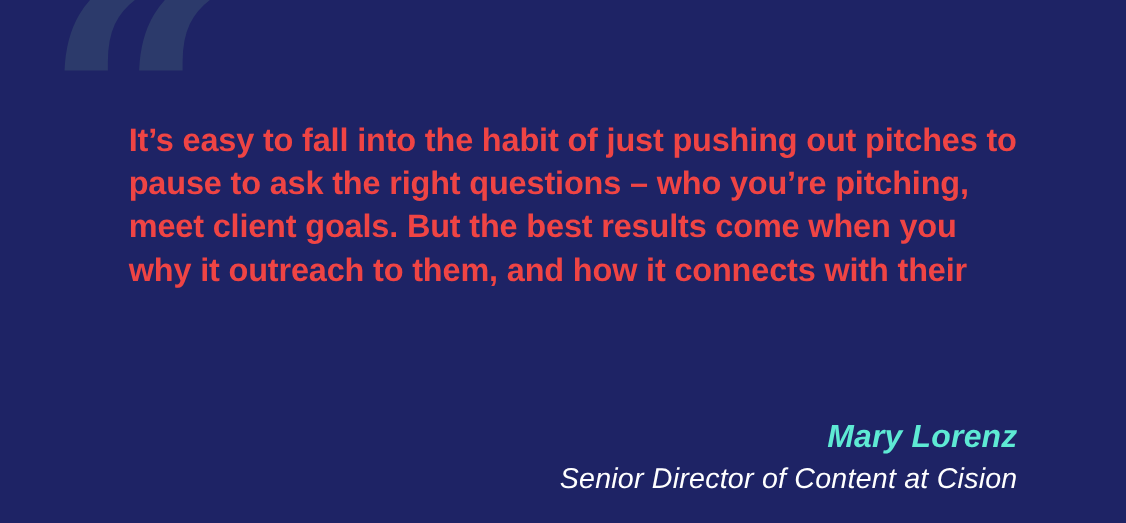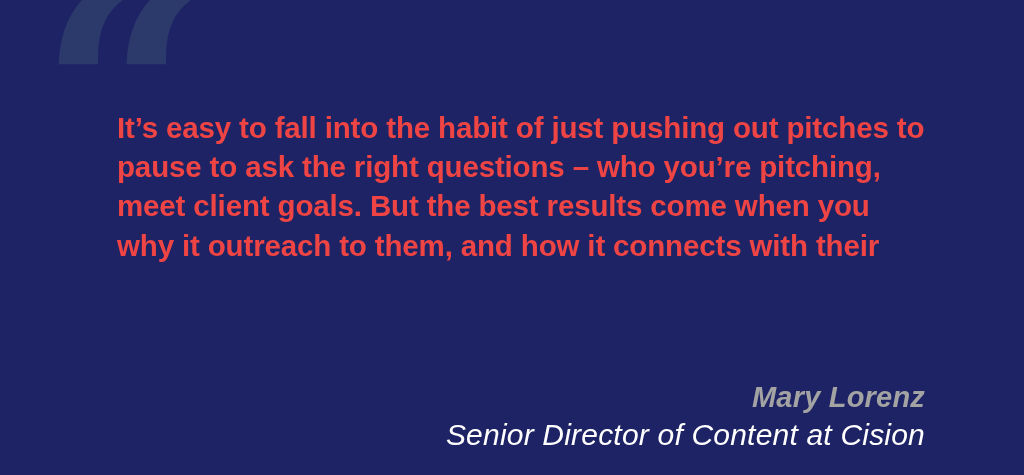--- a/index.html
+++ b/index.html
@@ -53,35 +53,35 @@
   }
 
   
   .attribution {
     position: absolute;
     right: 99px;
     top: 378px;
     text-align: right;
   }
   .attr-name {
-    color: #a3a3a3;
+    color: #5eead4;
     font-family: "Liberation Sans", sans-serif;
     font-style: italic;
     font-weight: 700;
     font-size: 29px;
     line-height: 38px;
     letter-spacing: 0.2px;
     white-space: nowrap;
   }
   .attr-title {
     color: #FFFFFF;
     font-family: "Liberation Sans", sans-serif;
     font-style: italic;
     font-weight: 400;
-    font-size: 30px;
+    font-size: 26px;
     line-height: 38px;
     letter-spacing: 0.2px;
     white-space: nowrap;
   }
 </style>
 </head>
 <body>
 
 <div class="slide">
 

